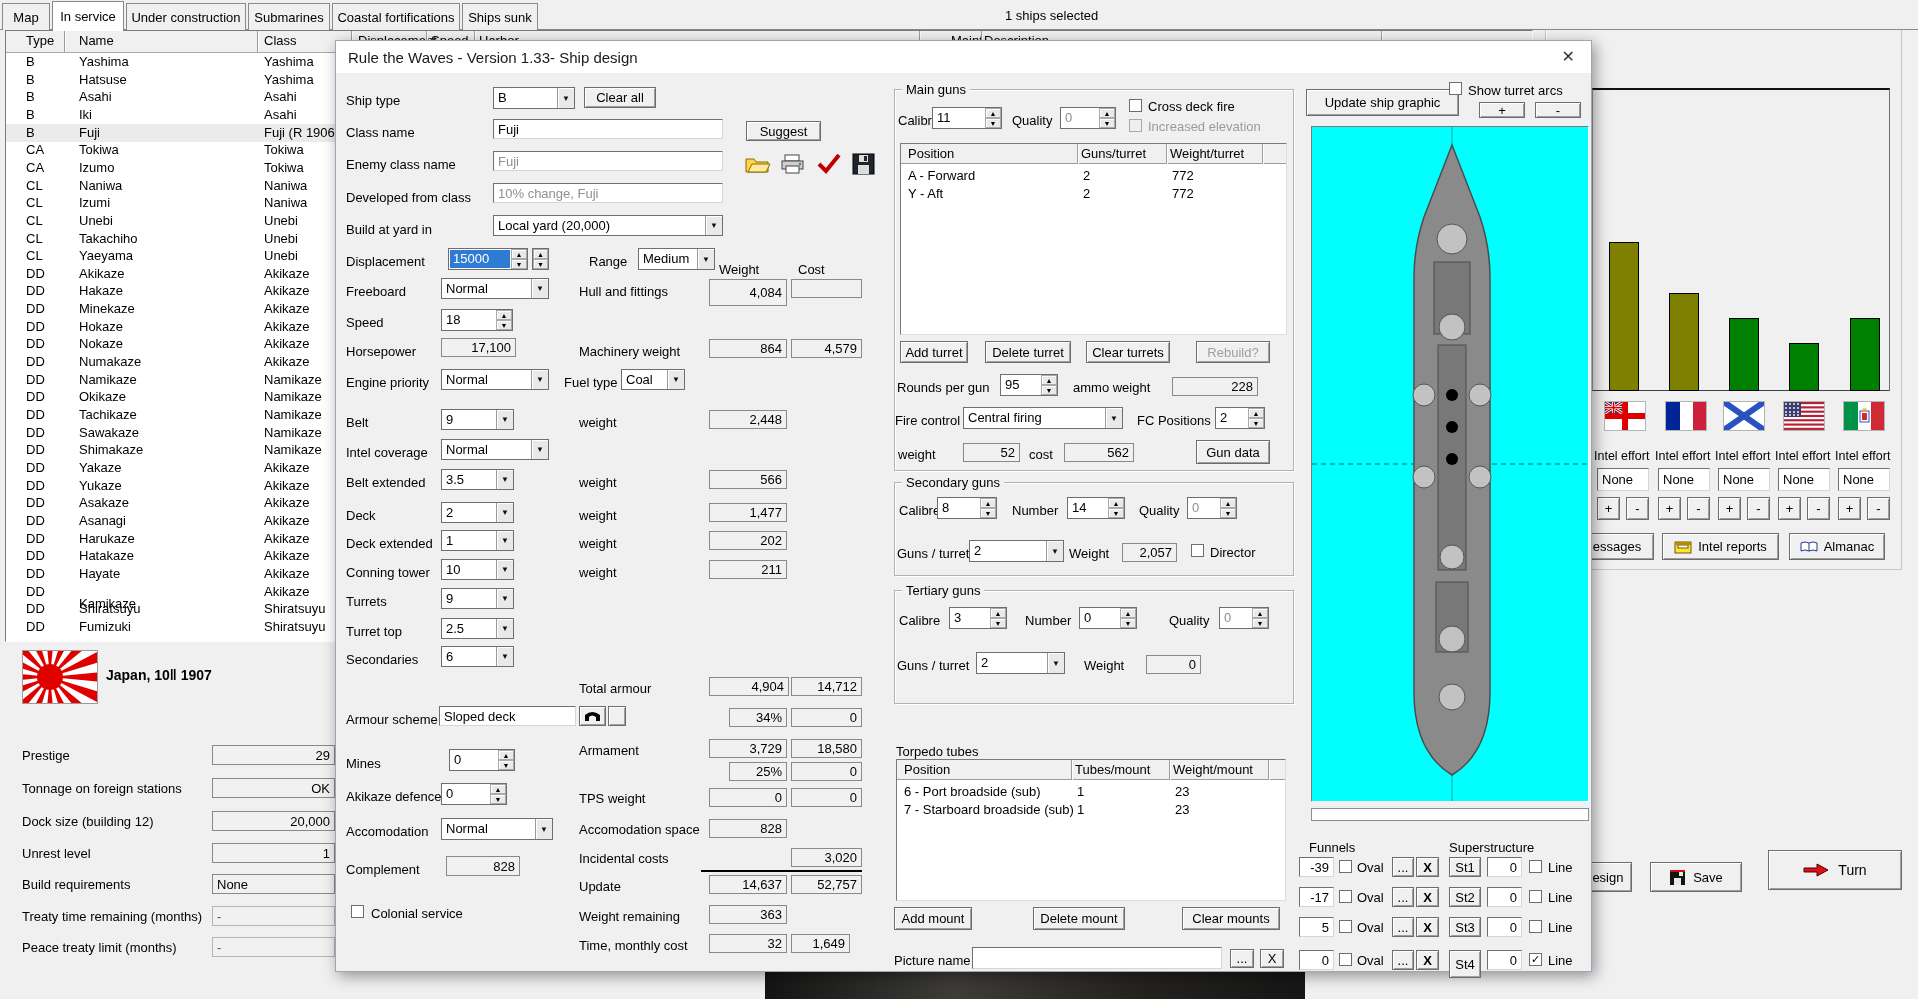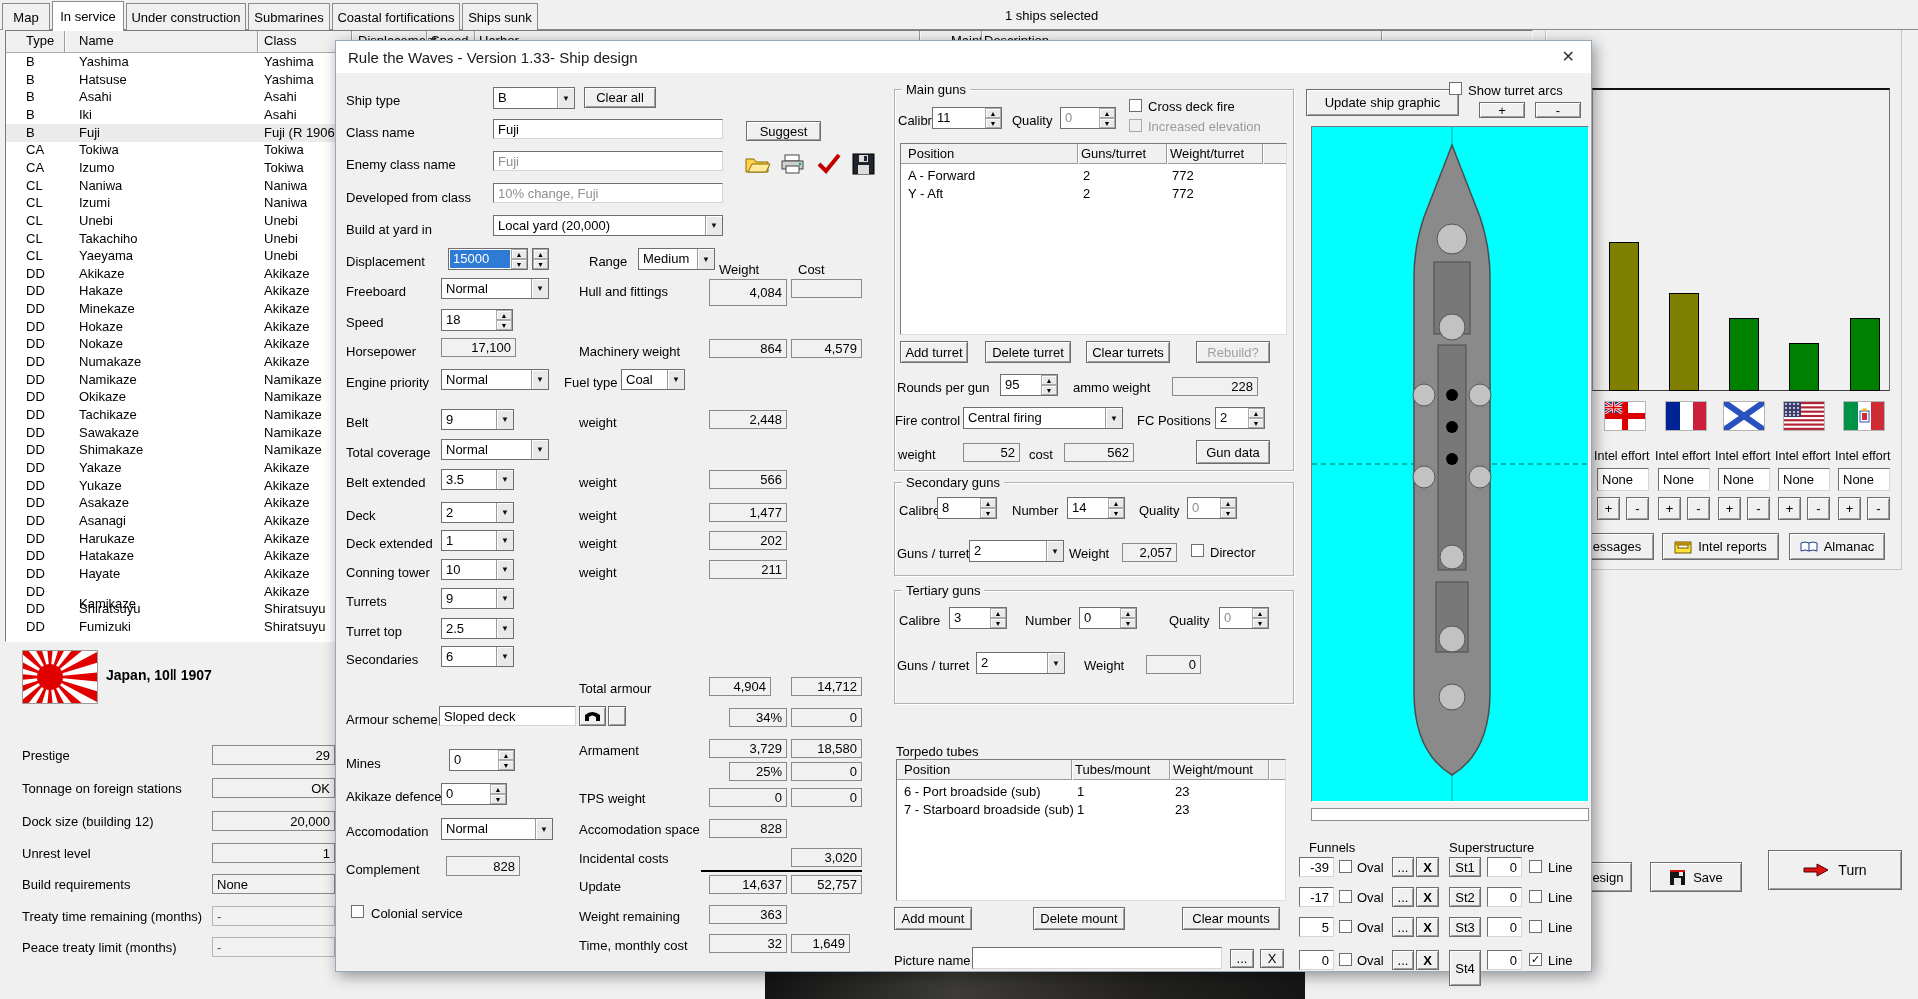--- a/index.html
+++ b/index.html
@@ -459,21 +459,21 @@
     <div class="lbl" style="left:10px;top:84px">Class name</div>
     <div class="lbl" style="left:10px;top:116px">Enemy class name</div>
     <div class="lbl" style="left:10px;top:149px">Developed from class</div>
     <div class="lbl" style="left:10px;top:181px">Build at yard in</div>
     <div class="lbl" style="left:10px;top:213px">Displacement</div>
     <div class="lbl" style="left:10px;top:243px">Freeboard</div>
     <div class="lbl" style="left:10px;top:274px">Speed</div>
     <div class="lbl" style="left:10px;top:303px">Horsepower</div>
     <div class="lbl" style="left:10px;top:334px">Engine priority</div>
     <div class="lbl" style="left:10px;top:374px">Belt</div>
-    <div class="lbl" style="left:10px;top:404px">Total coverage</div>
+    <div class="lbl" style="left:10px;top:404px">Intel coverage</div>
     <div class="lbl" style="left:10px;top:434px">Belt extended</div>
     <div class="lbl" style="left:10px;top:467px">Deck</div>
     <div class="lbl" style="left:10px;top:495px">Deck extended</div>
     <div class="lbl" style="left:10px;top:524px">Conning tower</div>
     <div class="lbl" style="left:10px;top:553px">Turrets</div>
     <div class="lbl" style="left:10px;top:583px">Turret top</div>
     <div class="lbl" style="left:10px;top:611px">Secondaries</div>
     <div class="lbl" style="left:10px;top:671px">Armour scheme</div>
     <div class="lbl" style="left:10px;top:715px">Mines</div>
     <div class="lbl" style="left:10px;top:748px">Akikaze defence</div>
@@ -633,21 +633,21 @@
     <div class="combo" style="left:105px;top:577px;width:73px;height:21px">
         <span class="val">2.5</span>
         <span class="drop">▼</span>
       </div>
     <div class="combo" style="left:105px;top:605px;width:73px;height:21px">
         <span class="val">6</span>
         <span class="drop">▼</span>
       </div>
 
     <div class="lbl" style="left:243px;top:640px">Total armour</div>
-    <div class="rbox" style="left:373px;top:636px;width:62px;height:19px">4,904</div>
+    <div class="rbox" style="left:373px;top:636px;width:80px;height:19px">4,904</div>
     <div class="rbox" style="left:455px;top:636px;width:71px;height:19px">14,712</div>
 
     <div class="edit" style="left:103px;top:665px;width:137px;height:20px">
         <span>Sloped deck</span>
       </div>
     <div class="btn" style="left:243px;top:665px;width:27px;height:20px">
         <span class="icon">
           <svg width="17" height="11">
             <path d="M1,10 L1,4 Q8,-2 16,4 L16,10 L12,10 L12,6 Q8,3 5,6 L5,10 Z" fill="#000"></path>
           </svg>
@@ -969,19 +969,19 @@
         <div class="btn" style="left: 1080px; top: 876px; width: 23px; height: 20px; font-weight: bold;">X</div>
         <div class="btn" style="left: 1113px; top: 876px; width: 32px; height: 20px;">St3</div>
         <div class="edit num" style="left: 1151px; top: 876px; width: 35px; height: 20px;">0</div>
         <div class="cb" style="left: 1193px; top: 879px;"></div>
         <div class="lbl" style="left: 1212px; top: 879px;">Line</div>
         <div class="edit num" style="left: 963px; top: 909px; width: 35px; height: 20px;">0</div>
         <div class="cb" style="left: 1003px; top: 912px;"></div>
         <div class="lbl" style="left: 1021px; top: 912px;">Oval</div>
         <div class="btn" style="left: 1056px; top: 909px; width: 22px; height: 20px;">...</div>
         <div class="btn" style="left: 1080px; top: 909px; width: 23px; height: 20px; font-weight: bold;">X</div>
-        <div class="btn" style="left: 1113px; top: 909px; width: 32px; height: 36px;">St4</div>
+        <div class="btn" style="left: 1113px; top: 909px; width: 32px; height: 28px;">St4</div>
         <div class="edit num" style="left: 1151px; top: 909px; width: 35px; height: 20px;">0</div>
         <div class="cb" style="left: 1193px; top: 912px;">✓</div>
         <div class="lbl" style="left: 1212px; top: 912px;">Line</div>
       </div>
   </div>
 </div>
 
 </body></html>

